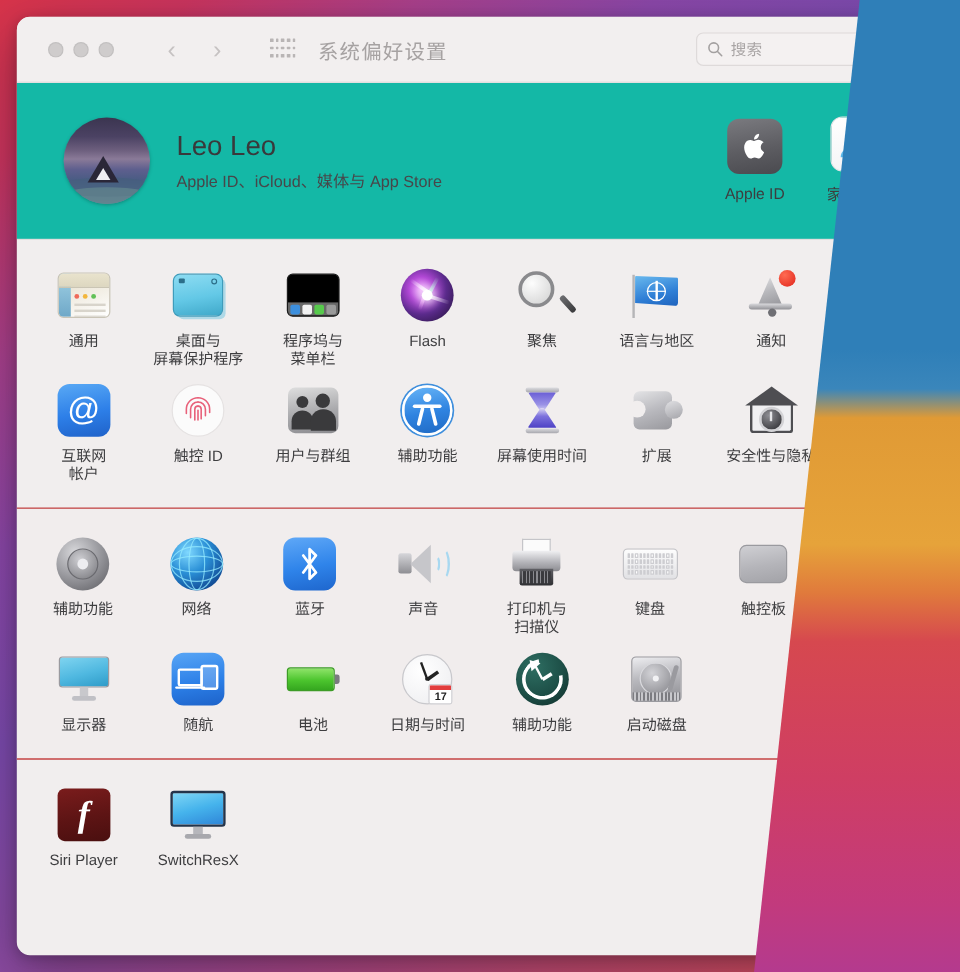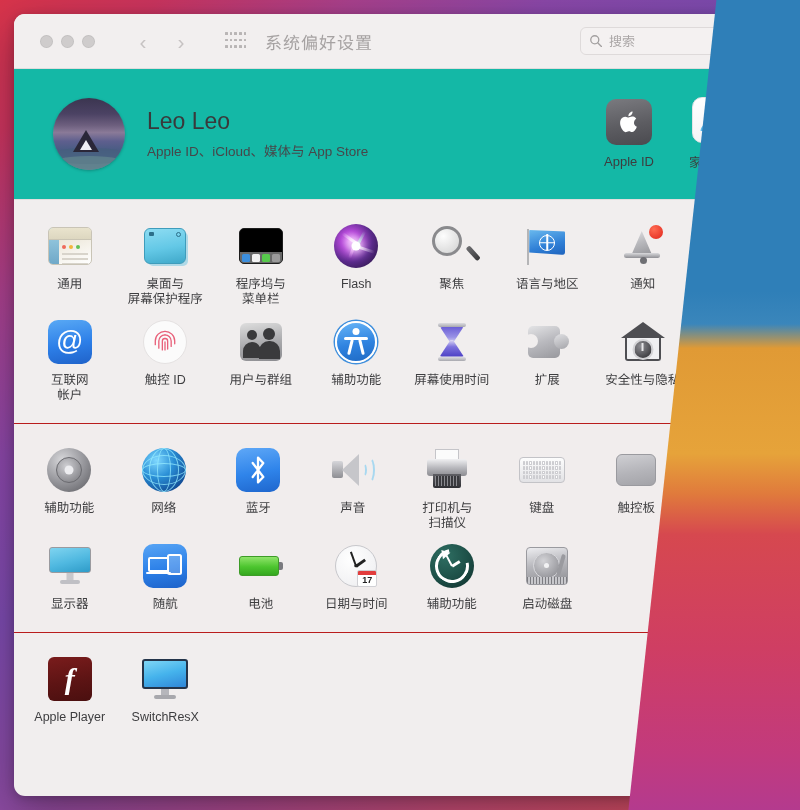--- a/index.html
+++ b/index.html
@@ -1246,21 +1246,21 @@
       </div>
     </div>
 
     <div class="section" id="thirdparty">
       <div class="row">
 
         <div class="cell">
           <div class="ic">
             <div class="ic-flash">f</div>
           </div>
-          <div class="cap">Apple Player</div>
+          <div class="cap">Siri Player</div>
         </div>
 
         <div class="cell">
           <div class="ic">
             <div class="ic-srx">
                 <span class="screen"></span>
                 <span class="neck"></span>
                 <span class="base"></span>
               </div>
           </div>

